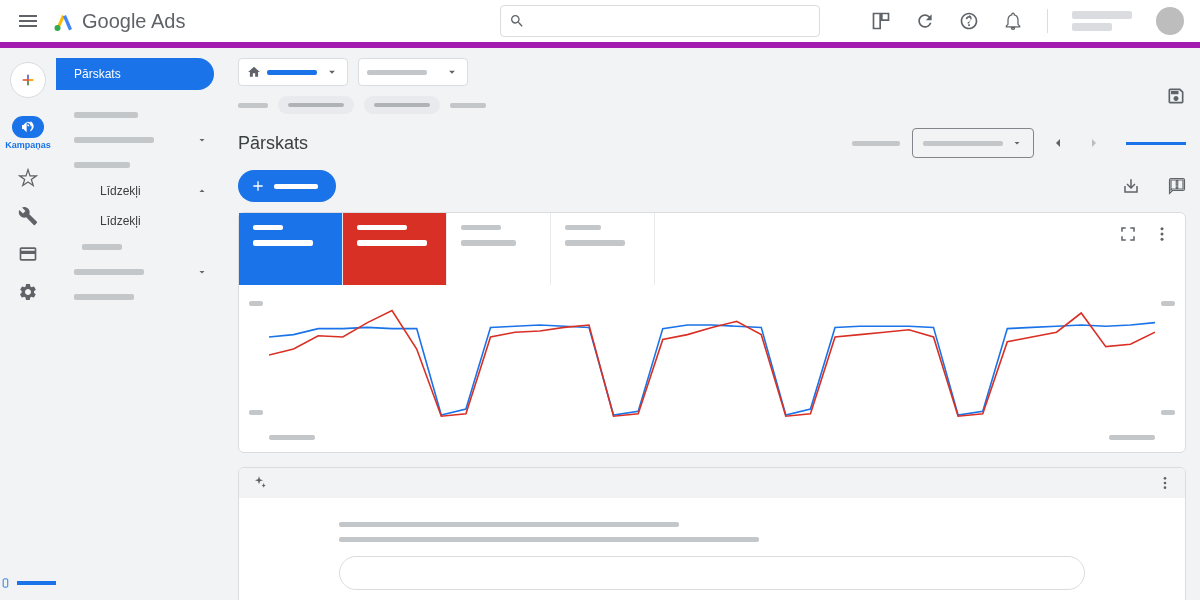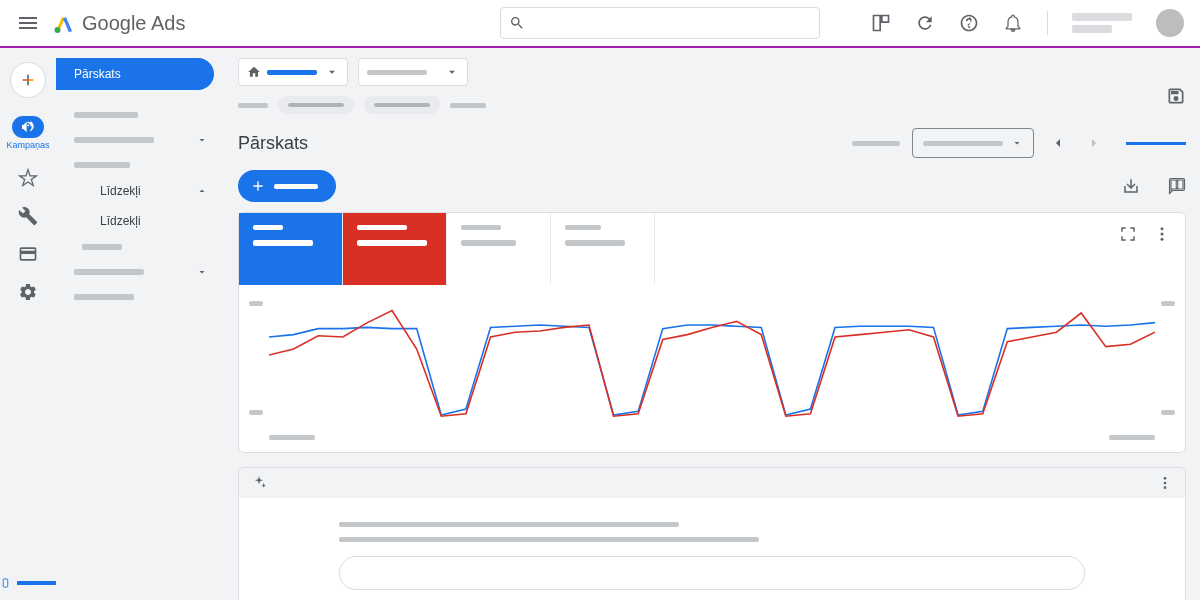--- a/index.html
+++ b/index.html
@@ -1,39 +1,39 @@
 <!DOCTYPE html>
 <html><head>
 <meta charset="utf-8">
 <style>
 * { margin: 0; padding: 0; box-sizing: border-box; font-family: Arial, sans-serif; }
 body { width: 1200px; height: 600px; overflow: hidden; background: #fff; }
 
 
-.header { height: 48px; display: flex; align-items: center; padding: 0 16px; border-bottom: 2px solid #a21caf; background: #fff; position: relative; z-index: 10; }
+.header { height: 48px; display: flex; align-items: center; padding: 0 16px; border-bottom: 6px solid #a21caf; background: #fff; position: relative; z-index: 10; }
 .menu-icon { width: 24px; height: 24px; cursor: pointer; margin-right: 12px; }
 .menu-icon svg { width: 100%; height: 100%; }
 .logo { display: flex; align-items: center; gap: 6px; }
 .logo-icon { width: 24px; height: 24px; }
 .logo-text { font-size: 20px; color: #5f6368; font-weight: 400; }
 .logo-text .g { color: #5f6368; font-weight: 500; }
 .search-box { position: absolute; left: 500px; width: 320px; height: 32px; border: 1px solid #dadce0; border-radius: 4px; display: flex; align-items: center; padding: 0 8px; }
 .search-box svg { width: 16px; height: 16px; fill: #5f6368; }
 .search-input { border: none; outline: none; flex: 1; margin-left: 8px; font-size: 13px; }
 .header-actions { margin-left: auto; display: flex; align-items: center; gap: 24px; }
 .header-icon { width: 20px; height: 20px; fill: #5f6368; cursor: pointer; }
 .header-divider { width: 1px; height: 24px; background: #dadce0; }
 .header-text { width: 60px; height: 8px; background: #dadce0; border-radius: 2px; }
 .avatar { width: 28px; height: 28px; border-radius: 50%; background: #bdbdbd; }
 
 
 .main { display: flex; height: 552px; }
 
 
-.left-rail { width: 56px; background: #f1f3f4; display: flex; flex-direction: column; align-items: center; padding-top: 14px; gap: 18px; position: relative; }
+.left-rail { width: 56px; background: #f1f3f4; display: flex; flex-direction: column; align-items: center; padding-top: 14px; gap: 18px; position: relative; font-weight: bold; }
 .rail-create { width: 36px; height: 36px; border-radius: 50%; background: #fff; border: 1px solid #dadce0; display: flex; align-items: center; justify-content: center; cursor: pointer; }
 .rail-create svg { width: 18px; height: 18px; }
 .rail-item { width: 56px; display: flex; flex-direction: column; align-items: center; gap: 2px; cursor: pointer; }
 .rail-item.active .rail-pill { background: #1a73e8; }
 .rail-pill { width: 32px; height: 22px; border-radius: 11px; display: flex; align-items: center; justify-content: center; }
 .rail-pill svg { width: 16px; height: 16px; fill: #5f6368; }
 .rail-item.active .rail-pill svg { fill: #fff; }
 .rail-label { font-size: 9px; color: #1a73e8; }
 .rail-icon { width: 20px; height: 20px; fill: #5f6368; cursor: pointer; }
 .rail-bottom { position: absolute; bottom: 10px; left: 0; width: 100%; display: flex; align-items: center; justify-content: center; gap: 6px; }

